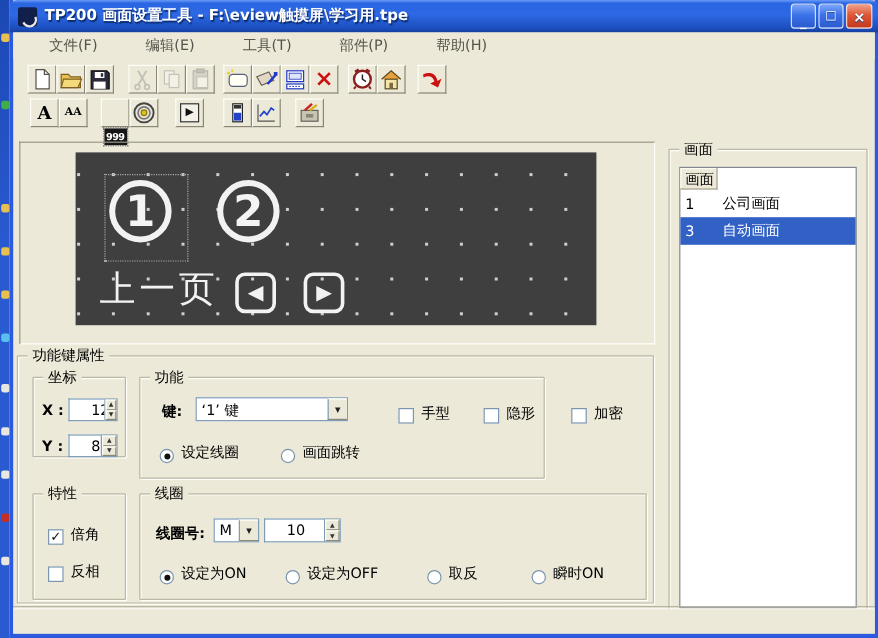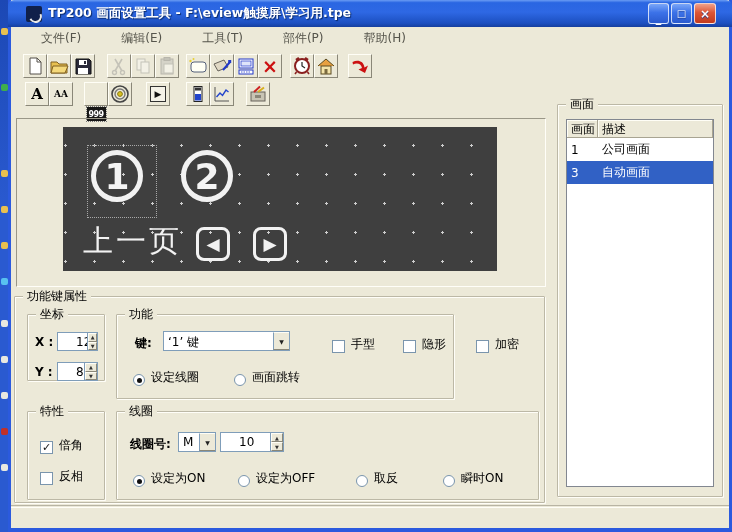--- a/index.html
+++ b/index.html
@@ -14,21 +14,21 @@
     background:linear-gradient(180deg,#1c48b4,#2a5ad0 40%,#2a5ad0); }
   .dicon { position:absolute; left:1px; width:7px; height:7px; border-radius:2px; }
   
   .win { position:absolute; left:8px; top:0; width:724px; height:532px;
     background:#ece9d8;
     border-left:3px solid #2b5ade; border-right:3px solid #2b5ade;
     border-bottom:4px solid #2b5ade; }
   
   .titlebar { position:absolute; left:8px; top:0; width:724px; height:27px;
     background:linear-gradient(180deg,#6a9cf4 0%,#2a66e2 10%,#2e68e4 45%,#1c4fc0 86%,#163f9e 100%);
-    border-radius:6px 6px 0 0; display:flex; align-items:center; padding:0 16px; }
+    border-radius:6px 6px 0 0; display:flex; align-items:center; padding:0 5px; }
   .appicon { width:16px; height:16px; margin-left:2px; border-radius:2px;
     background:#10204a; position:relative; flex:0 0 auto; }
   .appicon:before { content:""; position:absolute; left:3px; top:4px; width:9px; height:9px;
     border:2px solid #e8e8e8; border-radius:50%; border-top-color:transparent; border-left-color:transparent;
     transform:rotate(20deg); }
   .title-text { color:#fff; font-weight:bold; font-size:12.5px; margin-left:6px;
     text-shadow:1px 1px 1px #0a2a6a; white-space:nowrap; flex:1 1 auto; overflow:hidden; }
   .winbtn { width:21px; height:21px; margin-left:2px; border-radius:3px; flex:0 0 auto;
     border:1px solid rgba(255,255,255,.75); color:#fff; font-weight:bold; font-size:12px;
     display:flex; align-items:center; justify-content:center;
@@ -417,26 +417,25 @@
       <span class="rdot"></span>
       <span>取反</span>
     </div>
     <div class="radio" style="left:326px;top:58px">
       <span class="rdot"></span>
       <span>瞬时ON</span>
     </div>
   </div>
 </div>
 
-<div class="group" style="left:557px;top:104px;width:166px;height:393px">
+<div class="group" style="left:557px;top:124px;width:166px;height:393px">
   <div class="gtitle">画面</div>
   <div class="listview">
     <div class="lv-head">
       <div class="lv-h c1">画面</div>
-      <div class="lv-h c2">描述</div>
     </div>
     <div class="lv-row">
       <div class="lv-c1">1</div>
       <div class="lv-c2">公司画面</div>
     </div>
     <div class="lv-row sel">
       <div class="lv-c1">3</div>
       <div class="lv-c2">自动画面</div>
     </div>
   </div>

